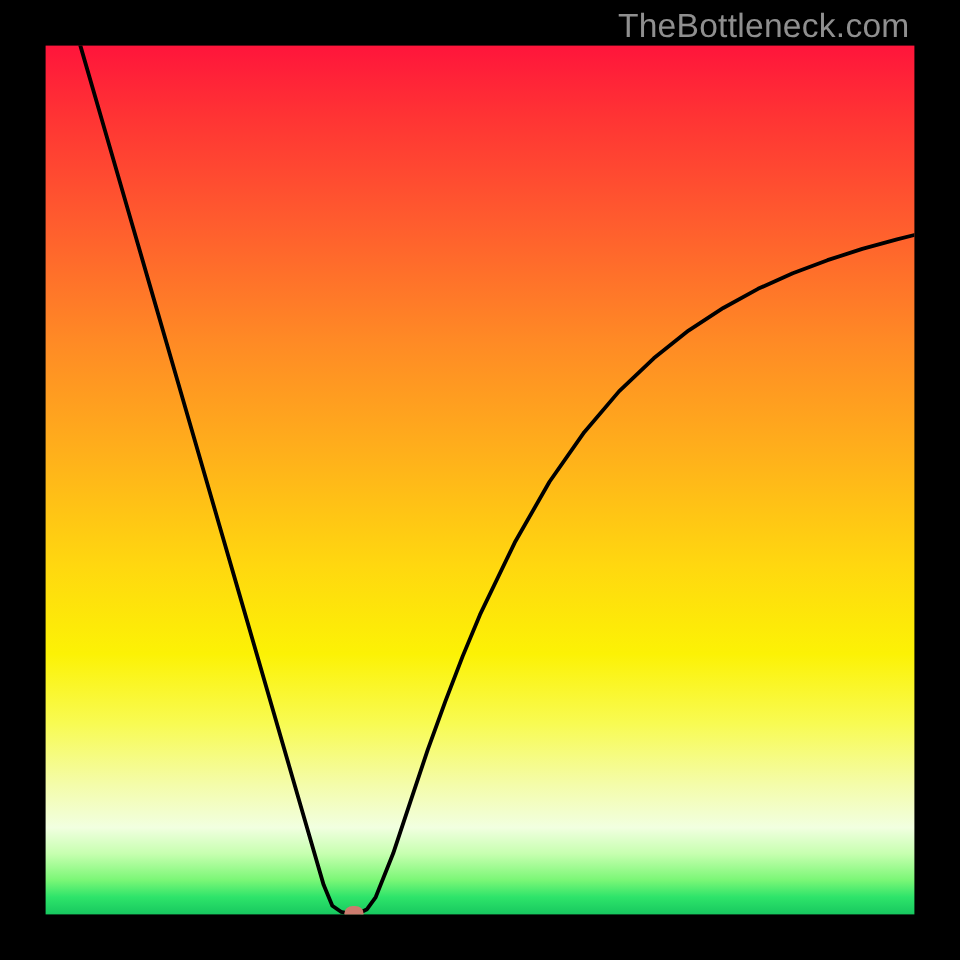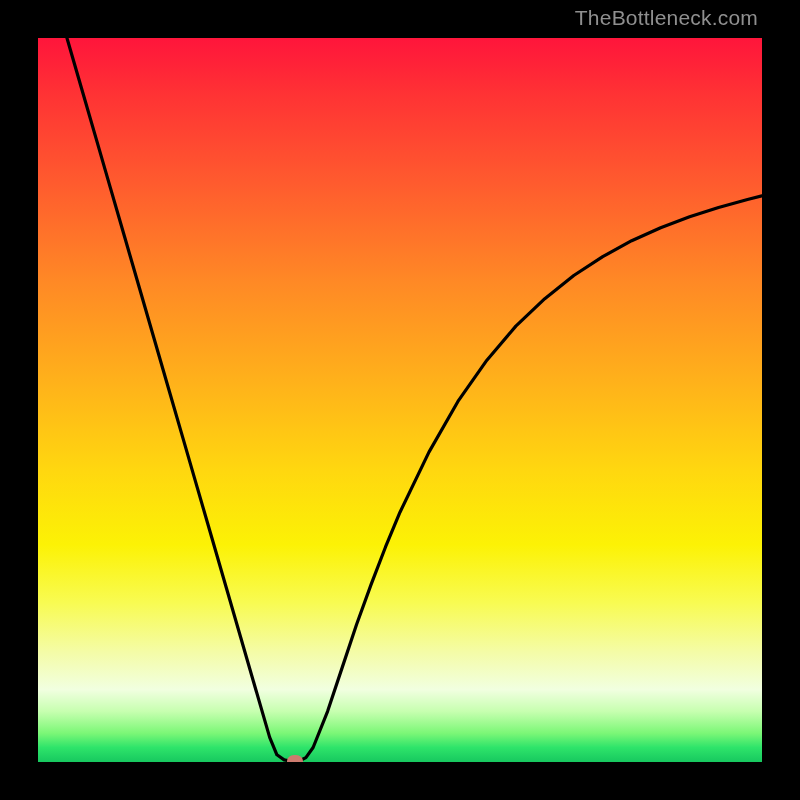--- a/index.html
+++ b/index.html
@@ -43,21 +43,21 @@
       #2ee46a 98%,
       #17c85f 100%
     );
     overflow: hidden;
   }
   .attribution {
     position: absolute;
     top: 6px;
     right: 42px;
     color: #8f8f8f;
-    font-size: 21px;
+    font-size: 28px;
     font-weight: 500;
     letter-spacing: 0.2px;
   }
   svg.curve {
     position: absolute;
     left: 0;
     top: 0;
     width: 724px;
     height: 724px;
     overflow: visible;

